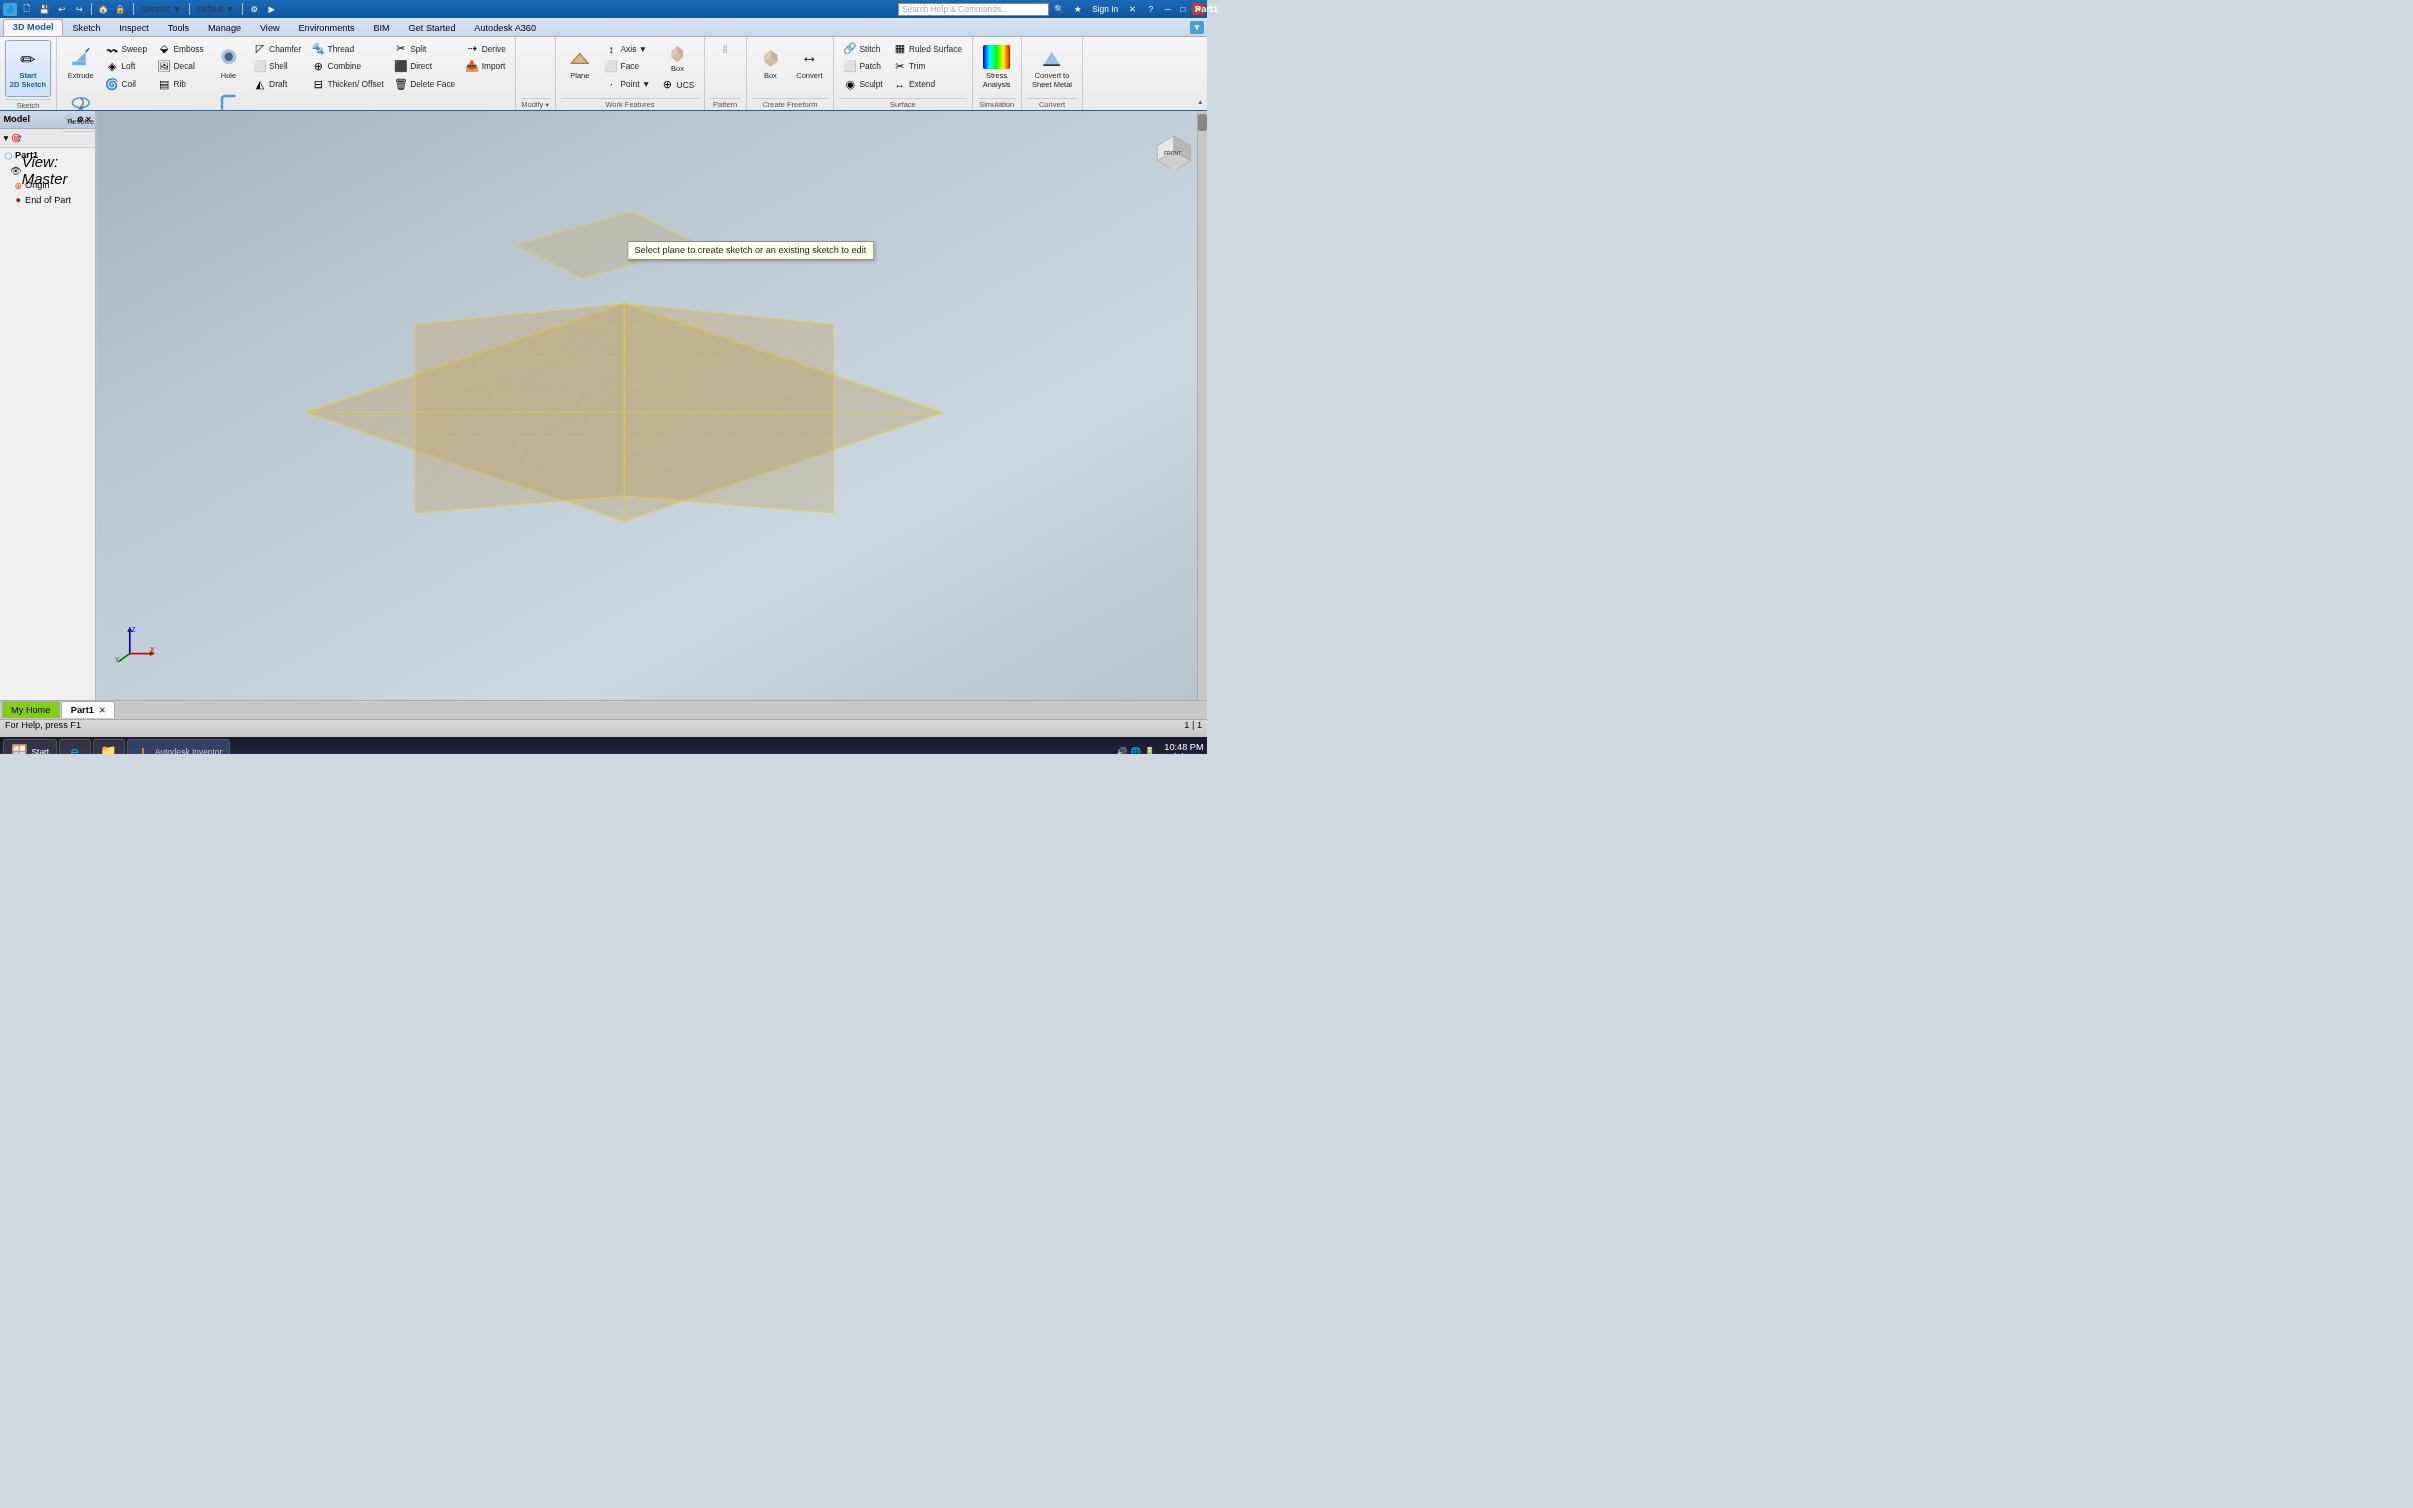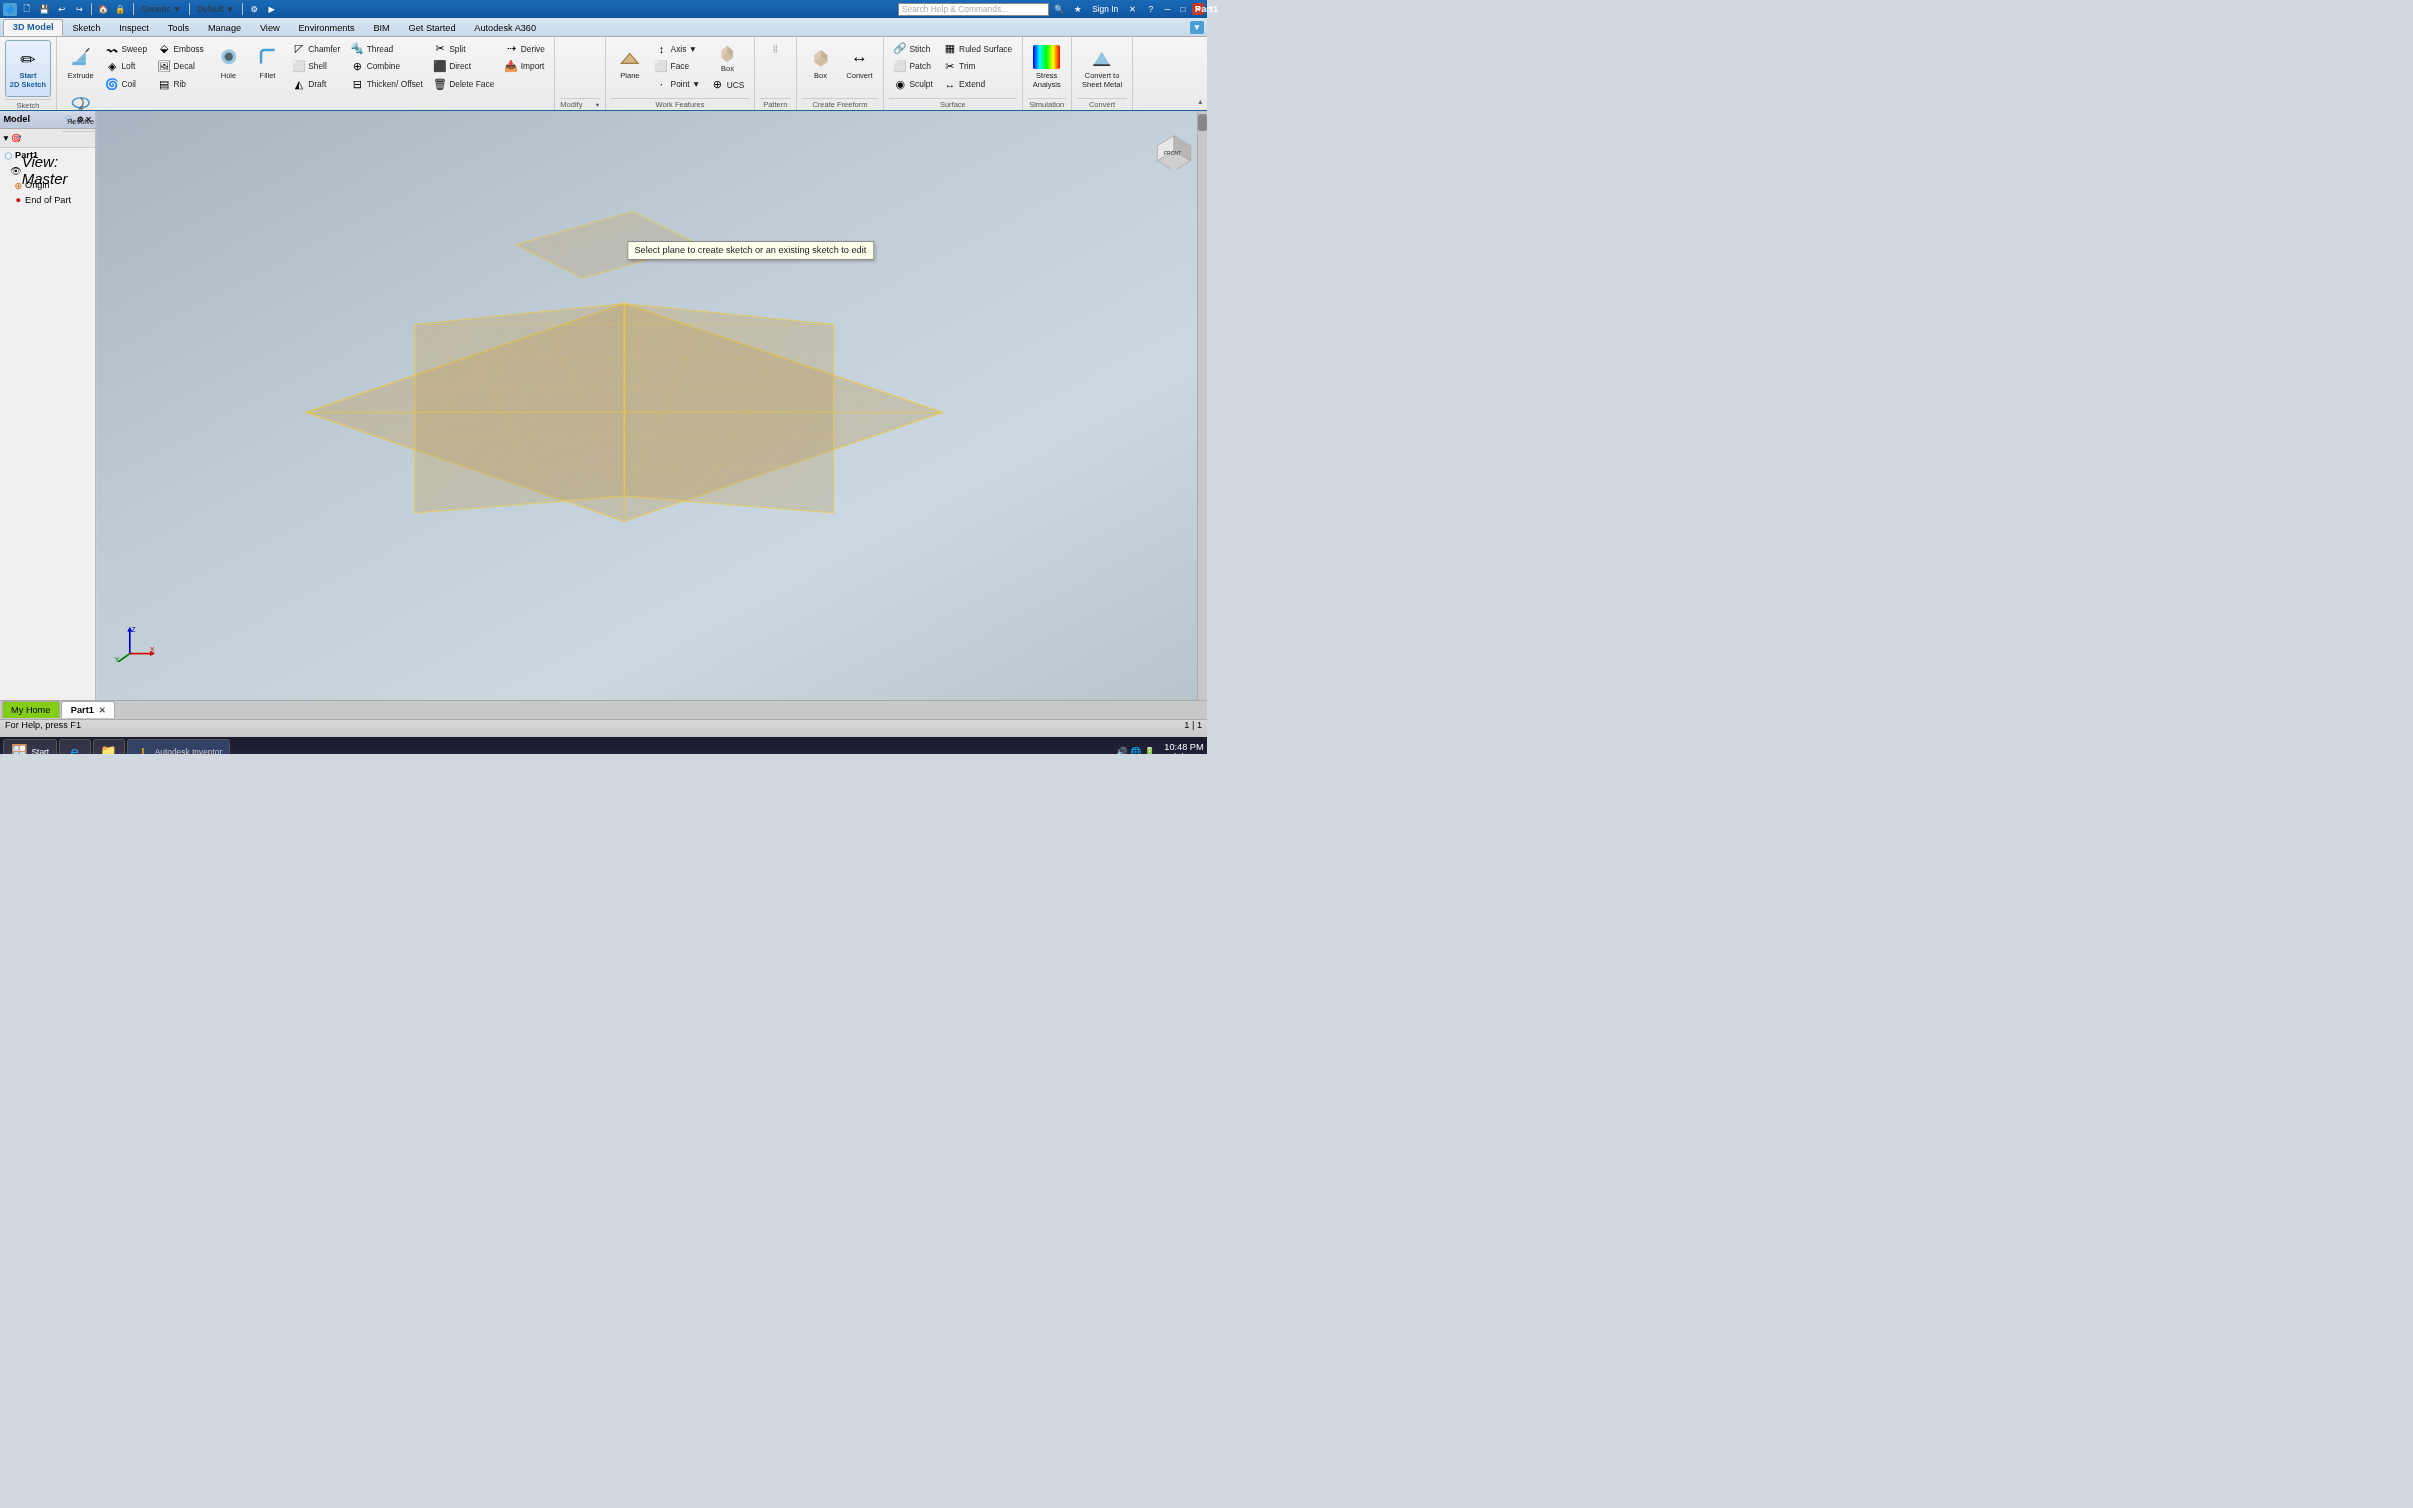--- a/index.html
+++ b/index.html
@@ -522,21 +522,21 @@
         <div class="rbn-btn-small">
           <div class="icon-sm">🖼</div>
           <span class="btn-label-sm">Decal</span>
         </div>
         <div class="rbn-btn-small">
           <div class="icon-sm">▤</div>
           <span class="btn-label-sm">Rib</span>
         </div>
       </div>
 
-      <div style="display:flex;gap:1.7px;">
+      <div style="display:flex;flex-direction:column;gap:1.7px;">
         <div class="rbn-btn" style="min-width:32px;">
           <div class="icon-box">
             <svg width="23.5" height="23.5" viewBox="0 0 28 28">
                 <ellipse cx="14" cy="14" rx="9" ry="9" fill="#4a9fd4" opacity="0.5"></ellipse>
                 <ellipse cx="14" cy="14" rx="5" ry="5" fill="#222" opacity="0.6"></ellipse>
               </svg>
           </div>
           <div class="btn-label">Hole</div>
         </div>
         <div class="rbn-btn" style="min-width:32px;">
@@ -603,21 +603,21 @@
           <div class="icon-sm">📥</div>
           <span class="btn-label-sm">Import</span>
         </div>
       </div>
     </div>
     <div class="group-label-bar">Create</div>
   </div>
 
   <div class="ribbon-group" style="min-width:25px;">
     <div class="ribbon-group-content"></div>
-    <div class="group-label-bar" style="display:flex;align-items:center;gap:12px;">
+    <div class="group-label-bar" style="display:flex;align-items:center;gap:1px;">
       <span>Modify</span>
       <span class="small-arrow">▼</span>
     </div>
   </div>
 
   <div class="ribbon-group">
     <div class="ribbon-group-content">
 
       <div class="rbn-btn">
         <div class="icon-box">

